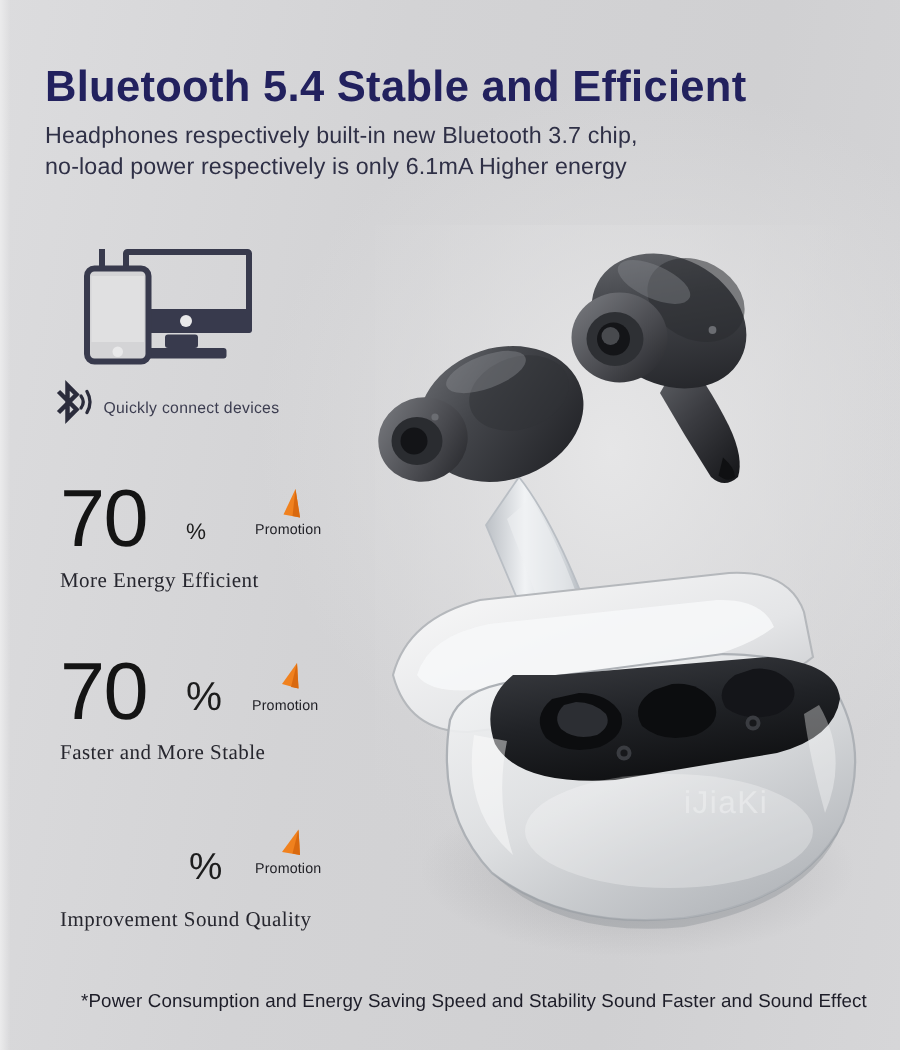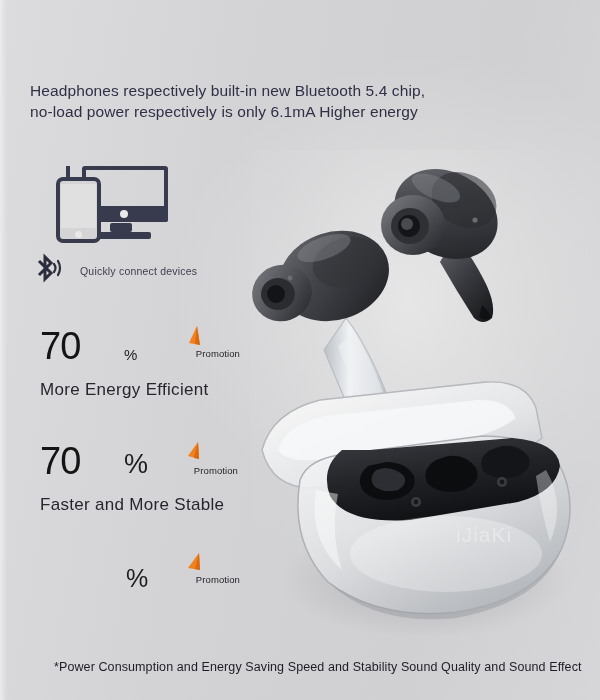--- a/index.html
+++ b/index.html
@@ -125,21 +125,21 @@
     width: 4px; height: 14px;
     background: #383a4d;
   }
 
   .bt-row {
     position: absolute;
     left: 32px;
     top: 252px;
     display: flex;
     align-items: center;
-    gap: 18px;
+    gap: 7px;
   }
   .bt-caption {
     font-size: 10.5px;
     color: #3c3d50;
     letter-spacing: 0.2px;
   }
 
   
   .stat {
     position: absolute;
@@ -151,21 +151,21 @@
   .stat-3 { top: 548px; }
 
   .stat-main {
     position: relative;
     height: 56px;
   }
   .stat-num {
     position: absolute;
     left: 0;
     top: -4px;
-    font-size: 38px;
+    font-size: 54px;
     line-height: 56px;
     color: #141414;
     letter-spacing: -1px;
   }
   .stat-1 .stat-num, .stat-2 .stat-num { font-weight: 400; }
   .stat-3 .stat-num { font-weight: bold; }
 
   .stat-pct {
     position: absolute;
     color: #1d1d1d;
@@ -173,21 +173,20 @@
   .stat-1 .stat-pct { left: 84px; top: 24px; font-size: 15px; }
   .stat-2 .stat-pct { left: 84px; top: 12px; font-size: 27px; }
   .stat-3 .stat-pct { left: 86px; top: 16px; font-size: 25px; }
 
   .promo {
     position: absolute;
     left: 126px;
     top: 2px;
     width: 70px;
     height: 48px;
-    text-align: right;
   }
   .promo-arrow {
     position: absolute;
     left: 14px;
     top: 0px;
     width: 26px;
     height: 26px;
   }
   .promo-label {
     position: absolute;
@@ -199,24 +198,25 @@
     letter-spacing: 0.1px;
   }
   .stat-1 .promo-label { left: 4px; }
   .stat-2 .promo-label { left: 2px; top: 26px; }
   .stat-3 .promo-label { left: 4px; top: 24px; }
 
   .stat-caption {
     position: absolute;
     left: 0;
     top: 58px;
-    font-size: 17px;
+    font-size: 14px;
     color: #26262e;
     letter-spacing: 0.3px;
     white-space: nowrap;
+    font-family: Liberation Serif, serif;
   }
 
   
   .footer {
     position: absolute;
     left: 54px;
     top: 660px;
     font-size: 12.5px;
     color: #1d1d28;
     letter-spacing: 0.1px;
@@ -232,23 +232,24 @@
     height: 500px;
   }
   .product svg { display: block; }
 </style>
 </head>
 <body>
 
 <div class="page">
   <div class="edge-left"></div>
 
+  <div class="headline">Bluetooth 5.4 Stable and  Efficient</div>
 
   <div class="subcopy">
-    <div>Headphones  respectively  built-in  new  Bluetooth 5.4  chip,</div>
+    <div>Headphones  respectively  built-in  new  Bluetooth 3.7  chip,</div>
     <div>no-load  power respectively  is only 6.1mA  Higher energy</div>
   </div>
 
   <div class="devices">
     <div class="dev-antenna"></div>
     <div class="dev-monitor"></div>
     <div class="dev-monitor-bar"></div>
     <div class="dev-monitor-dot"></div>
     <div class="dev-stand-neck"></div>
     <div class="dev-stand-base"></div>
@@ -308,23 +309,24 @@
       <span class="promo">
         <span class="promo-arrow">
           <svg width="26" height="26" viewBox="0 0 26 26">
             <path d="M19 3 L20 20 L8 18 Z" fill="#f0811e"></path>
             <path d="M19 3 L20 20 L15 19 Z" fill="#d9690f"></path>
           </svg>
         </span>
         <span class="promo-label">Promotion</span>
       </span>
     </div>
-  </div>
-
-  <div class="footer">*Power Consumption and Energy Saving Speed and Stability Sound Quality and Sound Effect</div>
+    <div class="stat-caption">Improvement Sound Quality</div>
+  </div>
+
+  <div class="footer">*Power Consumption and Energy Saving Speed and Stability Sound Faster and Sound Effect</div>
 
   <div class="product">
     <svg width="350" height="500" viewBox="0 0 350 500">
       <defs>
         <radialGradient id="bgGlow" cx="45%" cy="30%" r="70%">
           <stop offset="0%" stop-color="#e6e6e7"></stop>
           <stop offset="100%" stop-color="#d2d2d4" stop-opacity="0"></stop>
         </radialGradient>
         <linearGradient id="budBody" x1="0" y1="0" x2="1" y2="1">
           <stop offset="0%" stop-color="#6d6f74"></stop>

